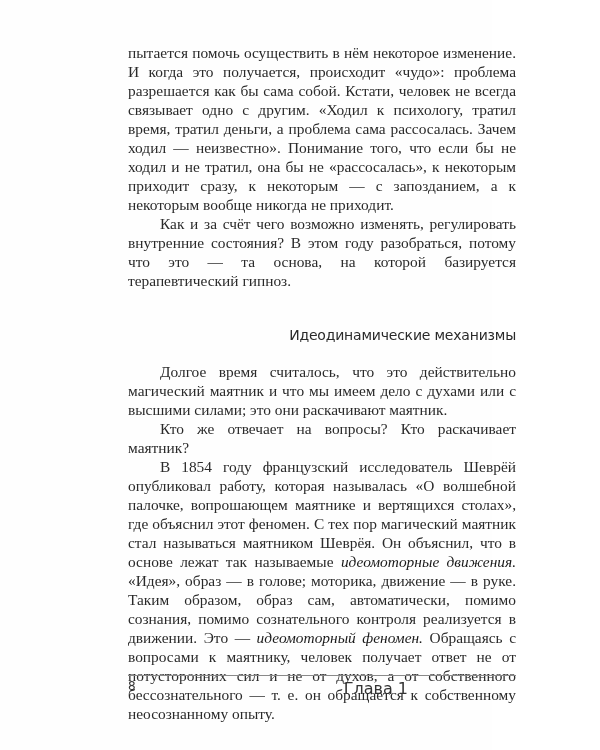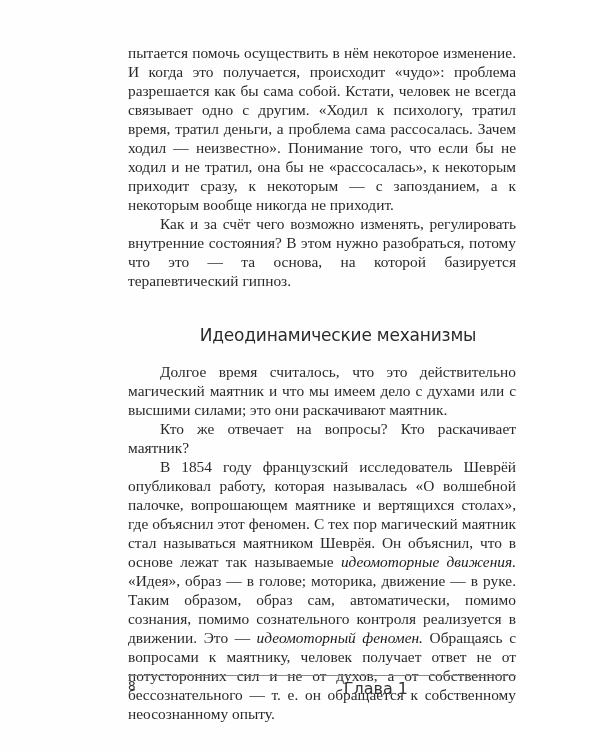--- a/index.html
+++ b/index.html
@@ -8,22 +8,22 @@
   .body-text {
     position: absolute; left: 128px; top: 43px; width: 388px;
     font-family: "Liberation Serif", "DejaVu Serif", serif;
     font-size: 15.4px; line-height: 19px; color: #2a2a2a;
     text-align: justify; hyphens: manual;
   }
   .body-text p { margin: 0; }
   .body-text p.indent { text-indent: 32px; }
   .heading {
     font-family: "DejaVu Sans", "Liberation Sans", sans-serif;
-    font-size: 17px; color: #2a2a2a; letter-spacing: -0.2px;
-    margin: 36px 0 17px 32px !important; text-align: center; line-height: 19px;
+    font-size: 14px; color: #2a2a2a; letter-spacing: -0.2px;
+    margin: 36px 0 17px 32px !important; text-align: right; line-height: 19px;
   }
   .term { font-weight: normal; font-style: italic; color: #1a1a1a; }
   .rule { position: absolute; left: 128px; top: 675px; width: 388px; height: 0; border-top: 1px solid #8a8a8a; }
   .footer-num {
     position: absolute; left: 128px; top: 679px;
     font-family: "DejaVu Sans", "Liberation Sans", sans-serif; font-size: 12px; color: #333;
   }
   .footer-chapter {
     position: absolute; right: 84px; top: 679px;
     font-family: "DejaVu Sans", "Liberation Sans", sans-serif; font-size: 16px; color: #333;
@@ -31,21 +31,21 @@
 </style>
 </head>
 <body>
 
 <div class="page">
   <div class="body-text">
     <p>
       <span>пытается помочь осуществить в нём некоторое изменение. И ког­да это получается, происходит «чудо»: проблема разрешается как бы сама собой. Кстати, человек не всегда связывает одно с другим. «Ходил к психологу, тратил время, тратил деньги, а проблема сама рассосалась. Зачем ходил — неизвестно». Понимание того, что если бы не ходил и не тратил, она бы не «рассосалась», к некоторым при­ходит сразу, к некоторым — с запозданием, а к некоторым вообще никогда не приходит.</span>
     </p>
     <p class="indent">
-      <span>Как и за счёт чего возможно изменять, регулировать внутрен­ние состояния? В этом нужно разобраться, потому что это — та ос­нова, на которой базируется терапевтический гипноз.</span>
+      <span>Как и за счёт чего возможно изменять, регулировать внутрен­ние состояния? В этом году разобраться, потому что это — та ос­нова, на которой базируется терапевтический гипноз.</span>
     </p>
 
     <p class="heading">Идеодинамические механизмы</p>
 
     <p class="indent">
       <span>Долгое время считалось, что это действительно магический маятник и что мы имеем дело с духами или с высшими силами; это они раскачивают маятник.</span>
     </p>
     <p class="indent">
       <span>Кто же отвечает на вопросы? Кто раскачивает маятник?</span>
     </p>

